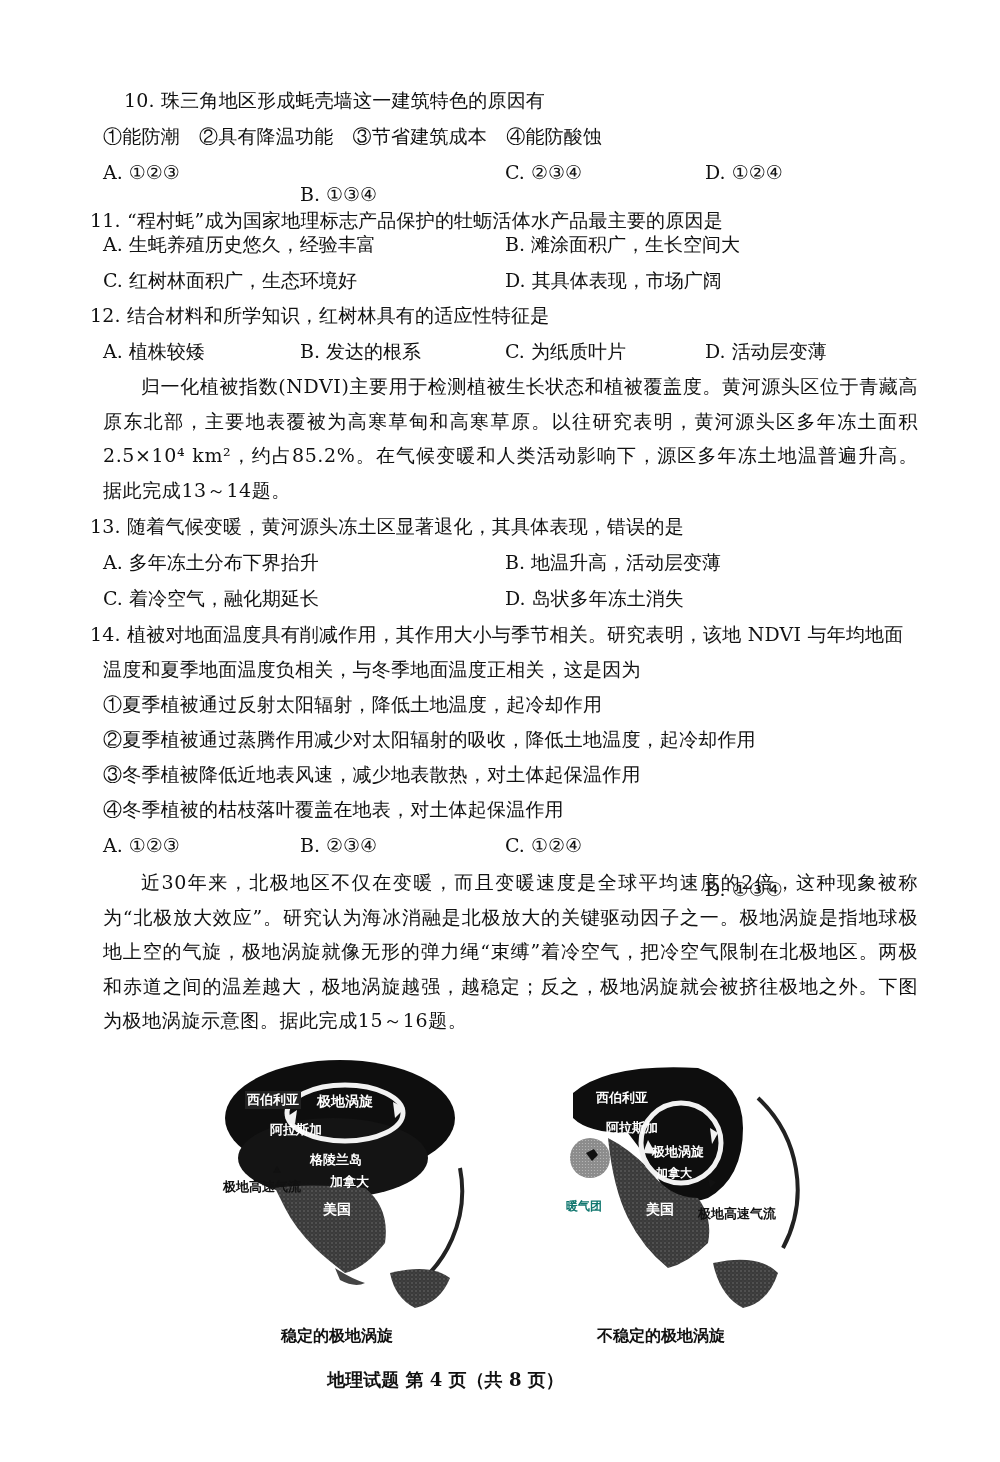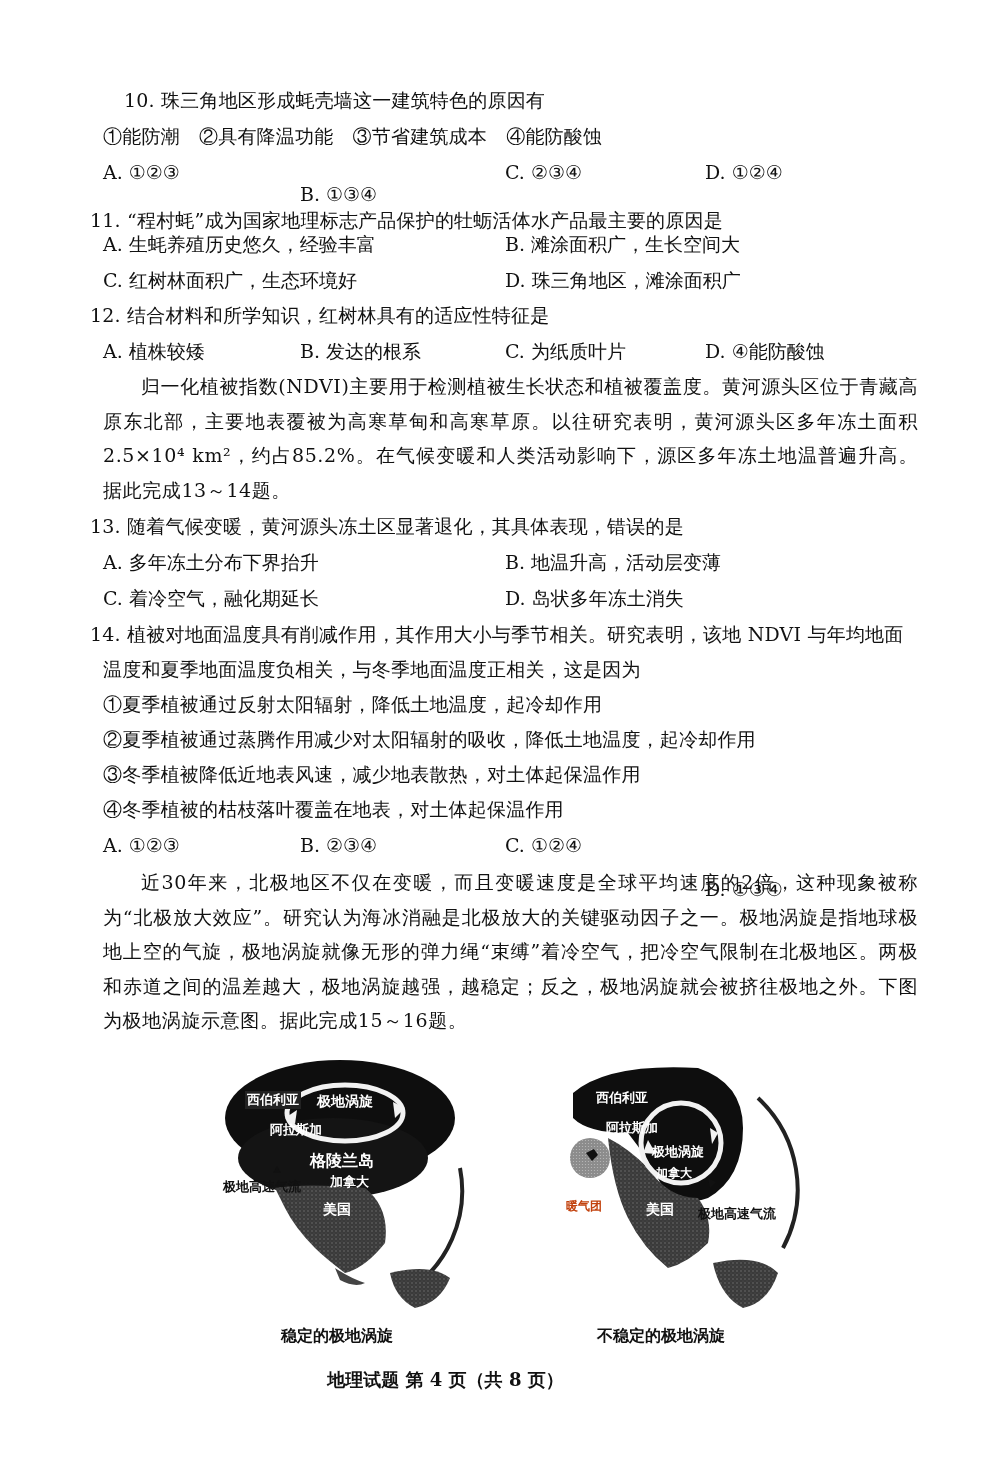--- a/index.html
+++ b/index.html
@@ -25,27 +25,27 @@
 </div>
 <div class="opt" style="left:103px; top:160px;">A. ①②③</div>
 <div class="opt" style="left:300px; top:160px;margin-top:22px;">B. ①③④</div>
 <div class="opt" style="left:505px; top:160px;">C. ②③④</div>
 <div class="opt" style="left:705px; top:160px;">D. ①②④</div>
 
 <div class="line" style="left:90px; top:208px;">11. “程村蚝”成为国家地理标志产品保护的牡蛎活体水产品最主要的原因是</div>
 <div class="opt" style="left:103px; top:232px;">A. 生蚝养殖历史悠久，经验丰富</div>
 <div class="opt" style="left:505px; top:232px;">B. 滩涂面积广，生长空间大</div>
 <div class="opt" style="left:103px; top:268px;">C. 红树林面积广，生态环境好</div>
-<div class="opt" style="left:505px; top:268px;">D. 珠三角地区，滩涂面积广</div>
+<div class="opt" style="left:505px; top:268px;">D. 其具体表现，市场广阔</div>
 
 <div class="line" style="left:90px; top:303px;">12. 结合材料和所学知识，红树林具有的适应性特征是</div>
 <div class="opt" style="left:103px; top:339px;">A. 植株较矮</div>
 <div class="opt" style="left:300px; top:339px;">B. 发达的根系</div>
 <div class="opt" style="left:505px; top:339px;">C. 为纸质叶片</div>
-<div class="opt" style="left:705px; top:339px;">D. ④能防酸蚀</div>
+<div class="opt" style="left:705px; top:339px;">D. 活动层变薄</div>
 
 <div class="para" style="top:369px;">归一化植被指数(NDVI)主要用于检测植被生长状态和植被覆盖度。黄河源头区位于青藏高原东北部，主要地表覆被为高寒草甸和高寒草原。以往研究表明，黄河源头区多年冻土面积2.5×10⁴ km²，约占85.2%。在气候变暖和人类活动影响下，源区多年冻土地温普遍升高。据此完成13～14题。</div>
 
 <div class="line" style="left:90px; top:514px;">13. 随着气候变暖，黄河源头冻土区显著退化，其具体表现，错误的是</div>
 <div class="opt" style="left:103px; top:550px;">A. 多年冻土分布下界抬升</div>
 <div class="opt" style="left:505px; top:550px;">B. 地温升高，活动层变薄</div>
 <div class="opt" style="left:103px; top:586px;">C. 着冷空气，融化期延长</div>
 <div class="opt" style="left:505px; top:586px;">D. 岛状多年冻土消失</div>
 
 <div class="line" style="left:90px; top:622px;">14. 植被对地面温度具有削减作用，其作用大小与季节相关。研究表明，该地 NDVI 与年均地面</div>
@@ -83,21 +83,21 @@
 
     <ellipse cx="130" cy="55" rx="58" ry="28" fill="none" stroke="#f2f2f2" stroke-width="5"></ellipse>
     <polygon points="70,60 82,52 80,66" fill="#f2f2f2"></polygon>
     <polygon points="190,50 178,44 180,60" fill="#f2f2f2"></polygon>
 
     <polygon points="-2,0 6,0 2,-7" transform="translate(60,115)" fill="#111"></polygon>
   </svg>
   <div class="map-label" style="position:absolute; left:30px; top:18px; font-size:13px; color:#fff; background:#222; padding:0 2px;">西伯利亚</div>
   <div class="map-label" style="position:absolute; left:102px; top:20px; font-size:14px; color:#fff;">极地涡旋</div>
   <div class="map-label" style="position:absolute; left:55px; top:48px; font-size:13px; color:#fff;">阿拉斯加</div>
-  <div class="map-label" style="position:absolute; left:95px; top:78px; font-size:16px; color:#fff;">格陵兰岛</div>
+  <div class="map-label" style="position:absolute; left:95px; top:78px; font-size:13px; color:#fff;">格陵兰岛</div>
   <div class="map-label" style="position:absolute; left:115px; top:100px; font-size:13px; color:#fff;">加拿大</div>
   <div class="map-label" style="position:absolute; left:108px; top:128px; font-size:14px; color:#fff;">美国</div>
   <div class="map-label" style="position:absolute; left:8px; top:105px; font-size:13px; color:#111; font-family:'DejaVu Serif', serif;">极地高速气流</div>
 </div>
 
 <div class="globe" style="left:548px; top:1058px; width:260px; height:250px;">
   <svg width="260" height="250" viewBox="0 0 260 250">
     <defs>
       <pattern id="grain2" width="4" height="4" patternUnits="userSpaceOnUse">
         <rect width="4" height="4" fill="#3a3a3a"></rect>
@@ -124,20 +124,20 @@
     <circle cx="42" cy="100" r="20" fill="url(#dots)"></circle>
     <path d="M38 95 l8 -4 l4 6 l-6 6 z" fill="#111"></path>
 
     <polygon points="0,0 8,4 2,10" transform="translate(160,120)" fill="#111"></polygon>
   </svg>
   <div class="map-label" style="position:absolute; left:48px; top:16px; font-size:13px; color:#fff;">西伯利亚</div>
   <div class="map-label" style="position:absolute; left:58px; top:46px; font-size:13px; color:#fff;">阿拉斯加</div>
   <div class="map-label" style="position:absolute; left:104px; top:70px; font-size:13px; color:#fff;">极地涡旋</div>
   <div class="map-label" style="position:absolute; left:108px; top:92px; font-size:12px; color:#fff;">加拿大</div>
   <div class="map-label" style="position:absolute; left:98px; top:128px; font-size:14px; color:#fff;">美国</div>
-  <div class="map-label" style="position:absolute; left:18px; top:125px; font-size:12px; color:#c2410c; font-family:'DejaVu Serif', serif;">暖气团</div>
+  <div class="map-label" style="position:absolute; left:18px; top:125px; font-size:12px; color:#0f766e; font-family:'DejaVu Serif', serif;">暖气团</div>
   <div class="map-label" style="position:absolute; left:150px; top:132px; font-size:13px; color:#111; font-family:'DejaVu Serif', serif;">极地高速气流</div>
 </div>
 
 <div class="caption" style="left:281px; top:1326px;">稳定的极地涡旋</div>
 <div class="caption" style="left:597px; top:1326px;">不稳定的极地涡旋</div>
 
 <div class="footer">地理试题 第 4 页（共 8 页）</div>
 
 </body></html>

